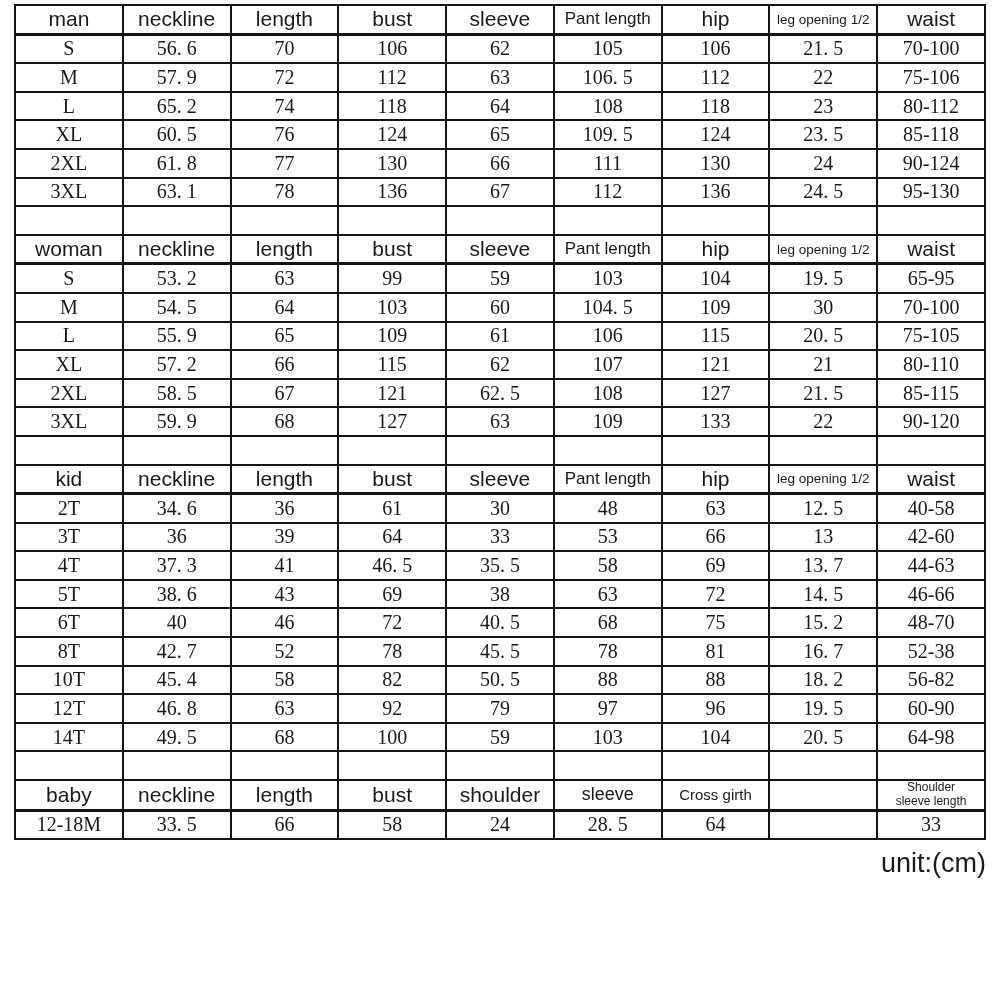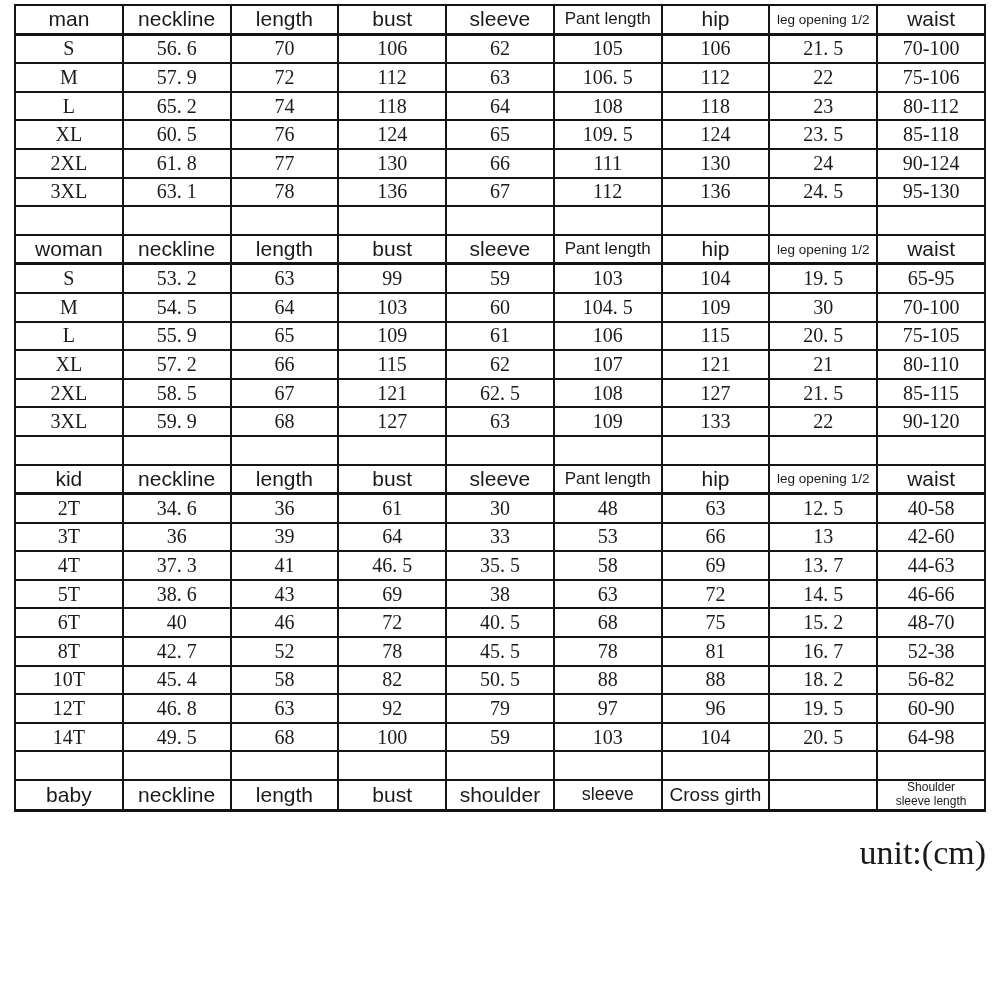--- a/index.html
+++ b/index.html
@@ -50,31 +50,31 @@
     height: 26.6px;
   }
   
   tr.header-man th:nth-child(6),
   tr.header-woman th:nth-child(6),
   tr.header-kid th:nth-child(6) { font-size: 17px; }
   tr.header-man th:nth-child(8),
   tr.header-woman th:nth-child(8),
   tr.header-kid th:nth-child(8) { font-size: 13.5px; }
   tr.header-baby th:nth-child(6) { font-size: 18px; }
-  tr.header-baby th:nth-child(7) { font-size: 19px; }
+  tr.header-baby th:nth-child(7) { font-size: 15px; }
   tr.header-baby th:nth-child(9) {
     font-size: 12px;
     line-height: 1.15;
     white-space: pre-line;
   }
   .unit-note {
-    margin-top: 22px;
+    margin-top: 8px;
     text-align: right;
-    font-family: Liberation Serif, serif;
-    font-size: 34px;
+    font-family: Liberation Sans, sans-serif;
+    font-size: 27px;
     color: #1a1a1a;
   }
 </style>
 </head>
 <body>
 
 <div class="sheet">
   <table class="size-grid">
     <tbody id="grid-body">
         <tr class="header-row header-man">
@@ -379,16 +379,27 @@
           <th>neckline</th>
           <th>length</th>
           <th>bust</th>
           <th>shoulder</th>
           <th>sleeve</th>
           <th>Cross girth</th>
           <th></th>
           <th>Shoulder
 sleeve length</th>
         </tr>
+        <tr class="data-row">
+          <td>12-18M</td>
+          <td>33. 5</td>
+          <td>66</td>
+          <td>58</td>
+          <td>24</td>
+          <td>28. 5</td>
+          <td>64</td>
+          <td></td>
+          <td>33</td>
+        </tr>
       </tbody>
   </table>
   <div class="unit-note">unit:(cm)</div>
 </div>
 
 </body></html>

